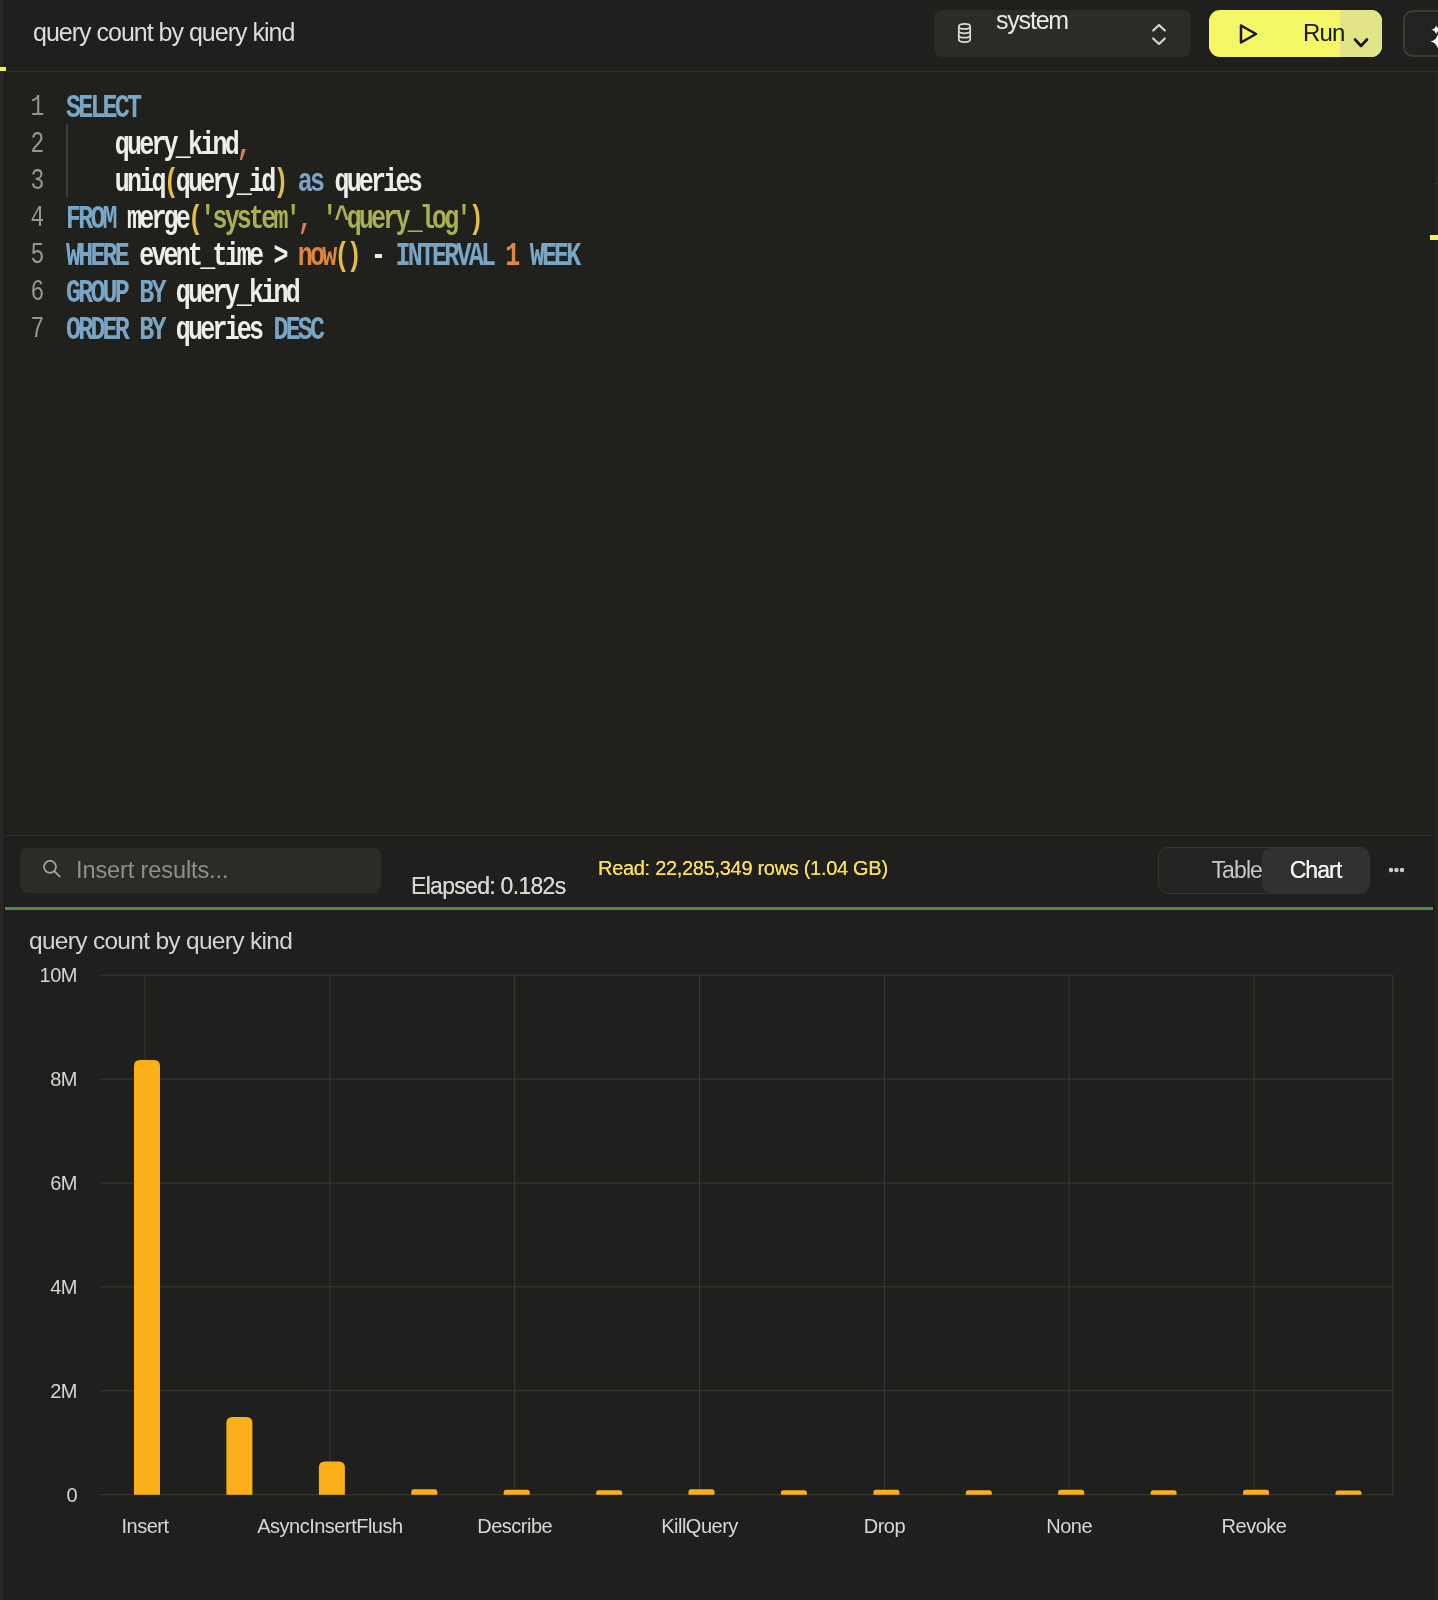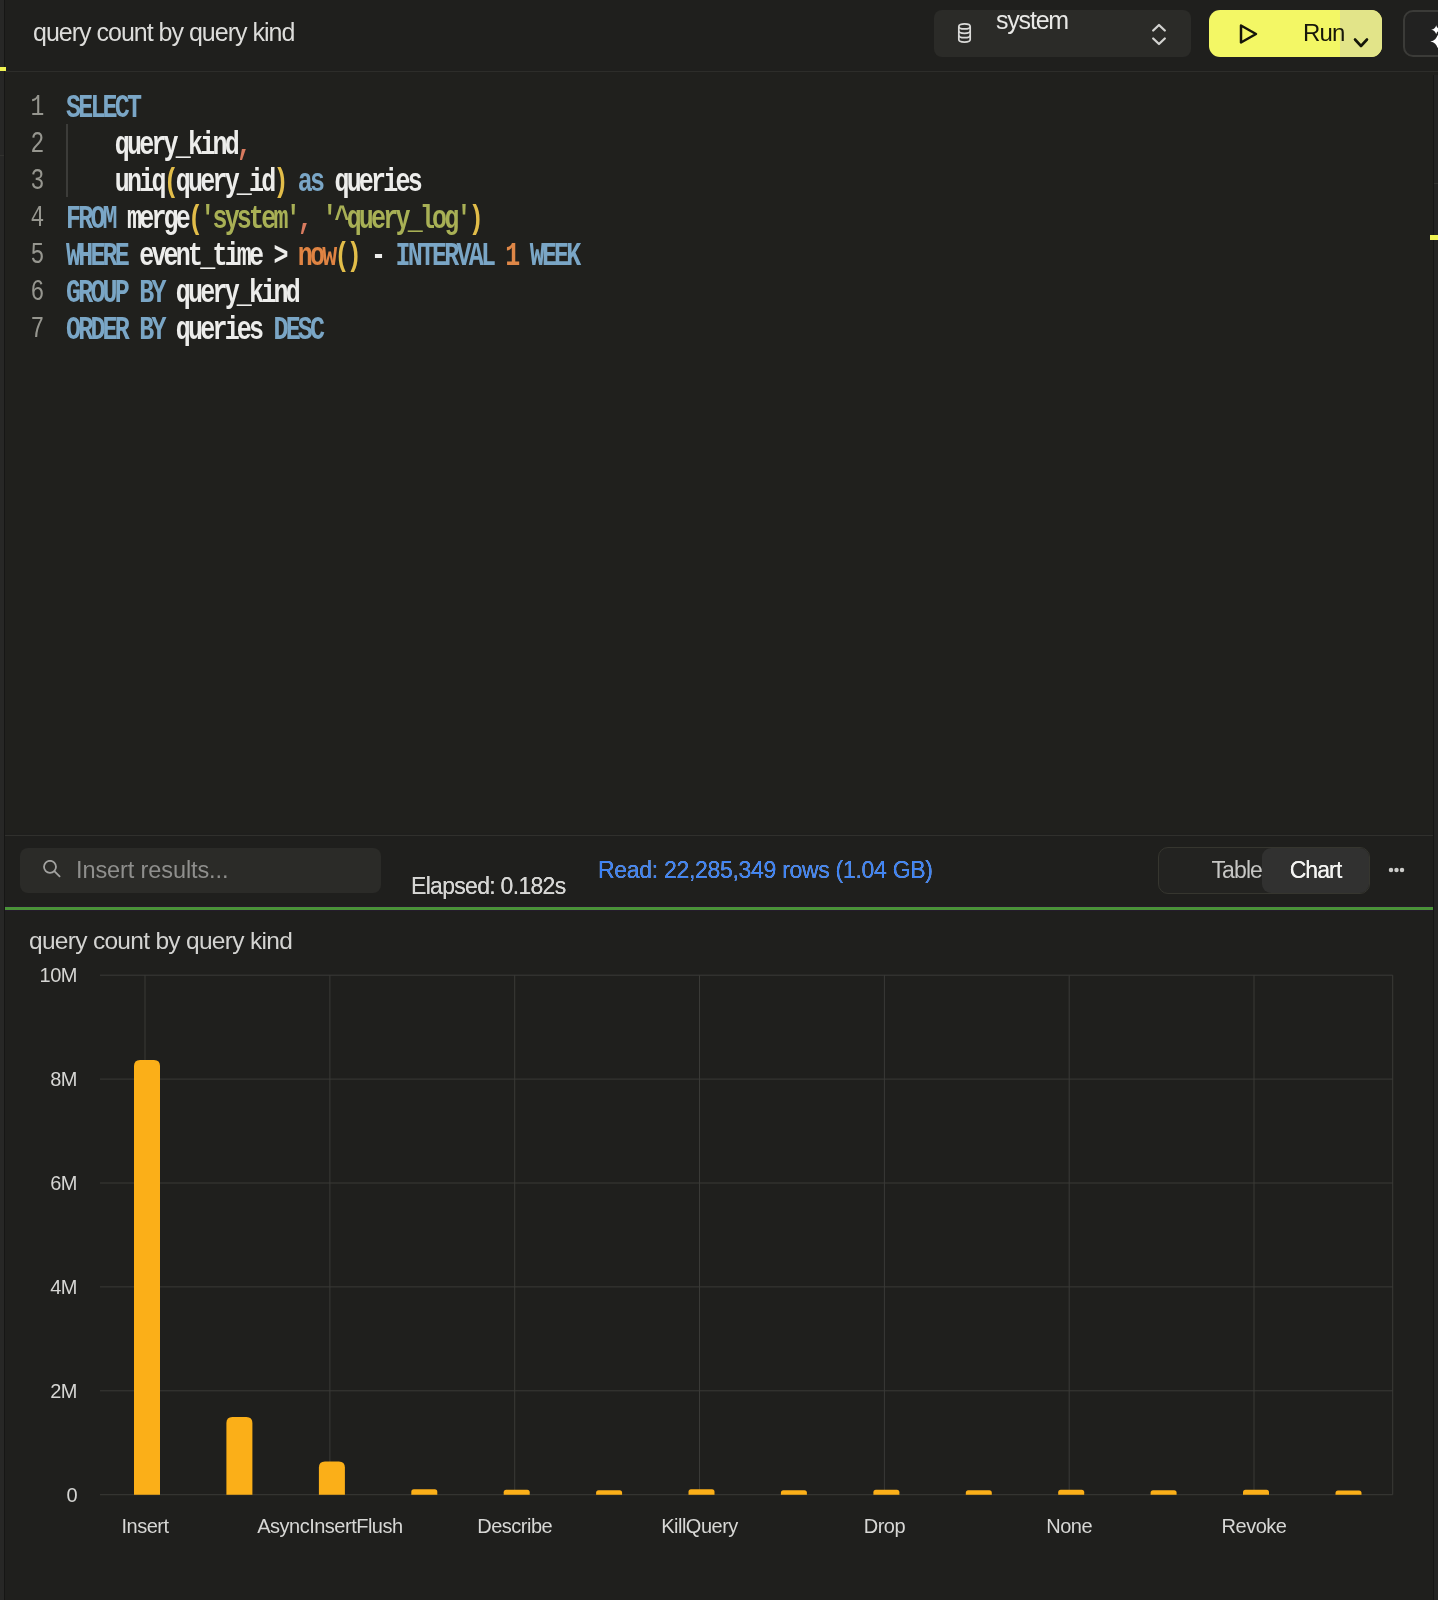--- a/index.html
+++ b/index.html
@@ -29,21 +29,21 @@
   .pu{color:#d97b5f;}
   .str{color:#a8b055;}
   .fn{color:#e08443;}
   .num{color:#df8747;}
   #indent-guide{left:66px;top:124px;width:2px;height:73px;background:#3c3c39;}
   
   #toolbar{left:0;top:833px;width:1438px;height:73px;background:#1f1f1d;}
   #searchbox{left:20px;top:15px;width:361px;height:45px;background:#2b2b28;border-radius:8px;}
   #searchph{left:76px;top:24px;font-size:23.5px;letter-spacing:-0.1px;color:#8f8f8d;}
   #elapsed{left:411px;top:24px;font-size:23px;letter-spacing:-0.7px;color:#d6d6d4;text-shadow:0 0 0.4px #d6d6d4;margin-top:16px;}
-  #readtxt{left:598px;top:24px;font-size:23px;letter-spacing:-0.3px;color:#3b82f6;text-shadow:0 0 0.4px #d6d6d4;}
+  #readtxt{left:598px;top:24px;font-size:20px;letter-spacing:-0.3px;color:#fde047;text-shadow:0 0 0.4px #d6d6d4;}
   #segctl{left:1158px;top:14px;width:212px;height:47px;border:1px solid #36362f;border-radius:10px;box-sizing:border-box;background:#232321;}
   #segtable{left:0;top:0;width:103px;height:45px;line-height:45px;text-align:right;font-size:23px;letter-spacing:-0.9px;color:#c6c6c4;}
   #segchart{left:103px;top:0;width:107px;height:45px;line-height:45px;text-align:center;font-size:23px;letter-spacing:-0.9px;color:#f4f4f2;background:#313130;border-radius:9px;text-shadow:0 0 0.5px #f4f4f2;}
   #greenbar{left:0;top:906px;width:1433px;height:5px;background:#4a9238;border-top:1px solid #241b2b;border-bottom:1px solid #241b2b;box-sizing:border-box;}
   
   #chart{left:0;top:910px;width:1438px;height:690px;}
   #charttitle{left:29px;top:927px;font-size:24.5px;letter-spacing:-0.7px;color:#d3d3d1;}
   
   #lrail{left:0;top:0;width:4px;height:1600px;background:#272726;border-right:1px solid #161615;box-sizing:content-box;}
   #ltick{left:0;top:67px;width:6px;height:4px;background:#f0f353;z-index:5;}

